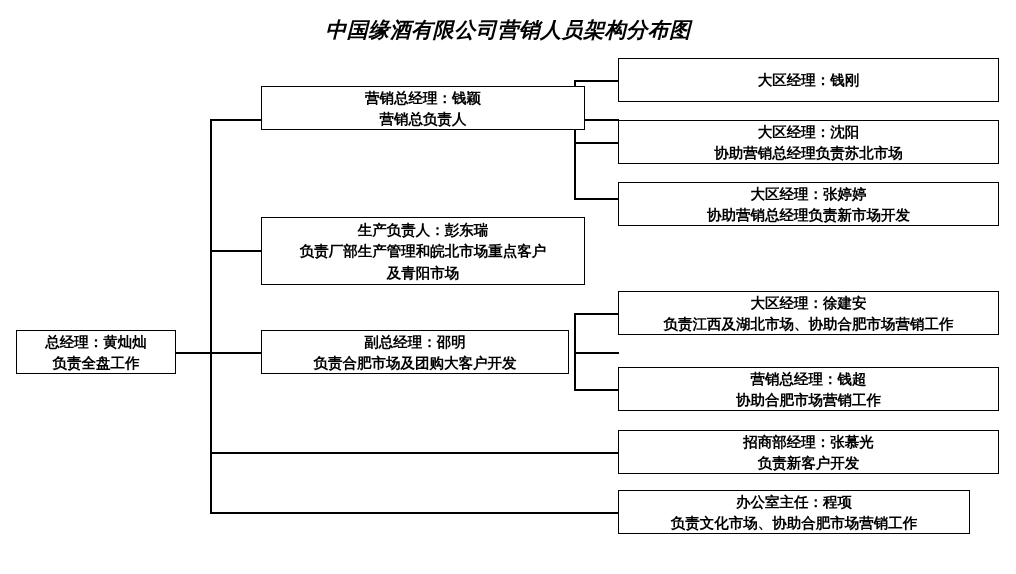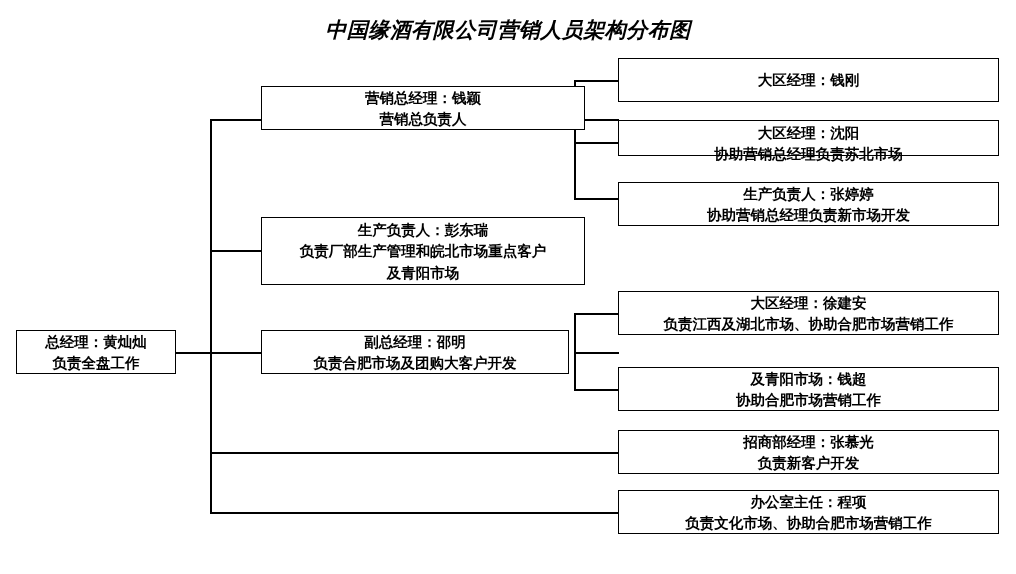--- a/index.html
+++ b/index.html
@@ -114,43 +114,43 @@
 
   <div class="node" style="left:261px; top:330px; width:308px; height:44px;">
     <span class="ln">副总经理：邵明</span>
     <span class="ln">负责合肥市场及团购大客户开发</span>
   </div>
 
   <div class="node" style="left:618px; top:58px; width:381px; height:44px;">
     <span class="ln">大区经理：钱刚</span>
   </div>
 
-  <div class="node" style="left:618px; top:120px; width:381px; height:36px;justify-content:space-between;">
+  <div class="node" style="left:618px; top:120px; width:381px; height:44px;">
     <span class="ln">大区经理：沈阳</span>
     <span class="ln">协助营销总经理负责苏北市场</span>
   </div>
 
   <div class="node" style="left:618px; top:182px; width:381px; height:44px;">
-    <span class="ln">生产负责人：张婷婷</span>
+    <span class="ln">大区经理：张婷婷</span>
     <span class="ln">协助营销总经理负责新市场开发</span>
   </div>
 
   <div class="node" style="left:618px; top:291px; width:381px; height:44px;">
     <span class="ln">大区经理：徐建安</span>
     <span class="ln">负责江西及湖北市场、协助合肥市场营销工作</span>
   </div>
 
   <div class="node" style="left:618px; top:367px; width:381px; height:44px;">
-    <span class="ln">及青阳市场：钱超</span>
+    <span class="ln">营销总经理：钱超</span>
     <span class="ln">协助合肥市场营销工作</span>
   </div>
 
   <div class="node" style="left:618px; top:430px; width:381px; height:44px;">
     <span class="ln">招商部经理：张慕光</span>
     <span class="ln">负责新客户开发</span>
   </div>
 
-  <div class="node" style="left:618px; top:490px; width:381px; height:44px;">
+  <div class="node" style="left:618px; top:490px; width:352px; height:44px;">
     <span class="ln">办公室主任：程项</span>
     <span class="ln">负责文化市场、协助合肥市场营销工作</span>
   </div>
 
 </div>
 
 </body></html>

